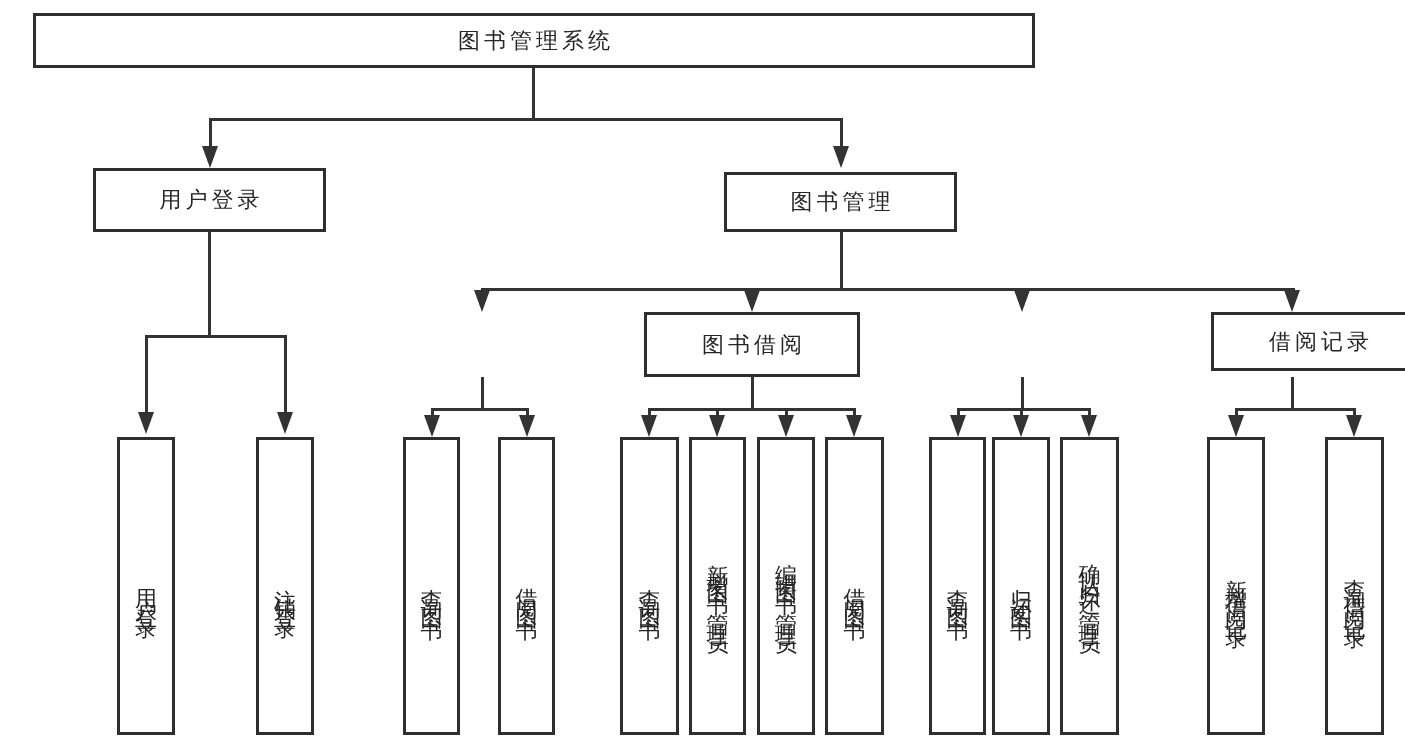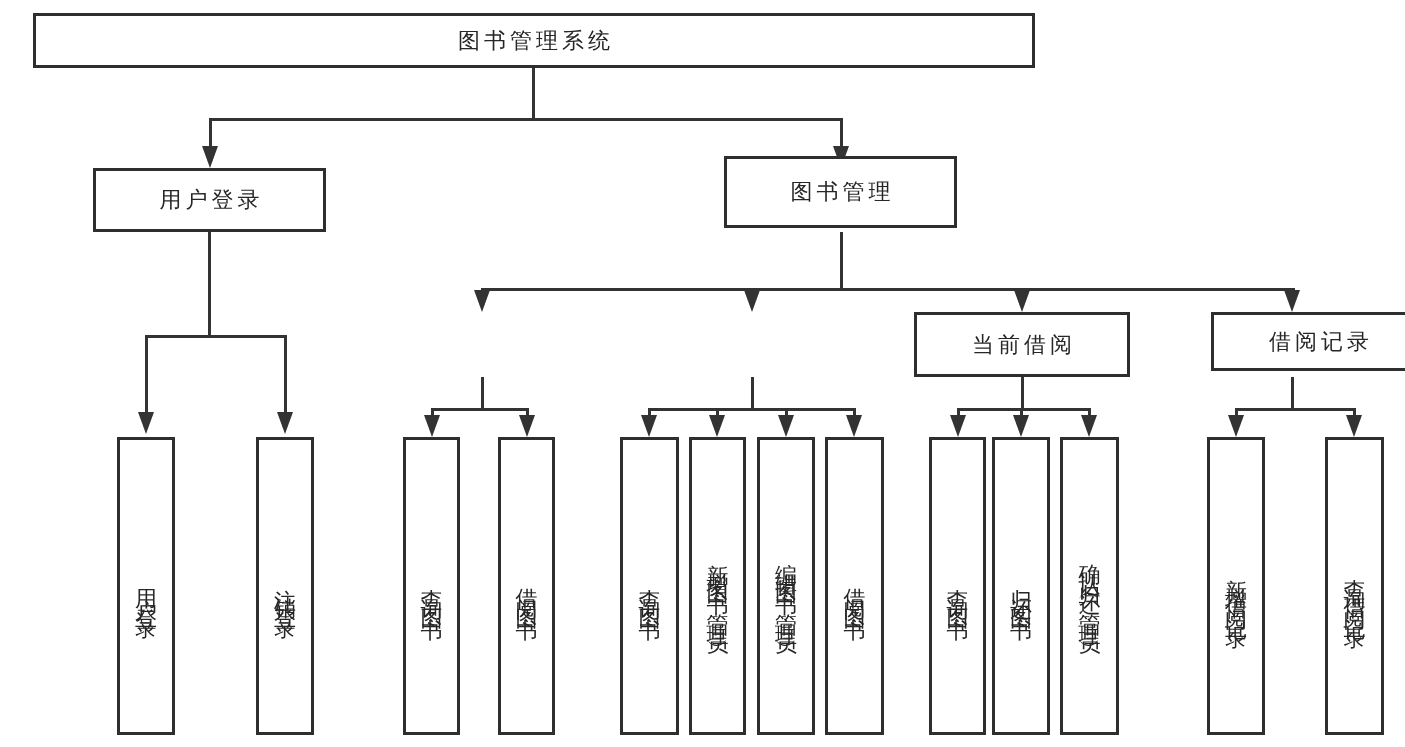--- a/index.html
+++ b/index.html
@@ -47,37 +47,37 @@
   <div class="node h" style="left:21px;top:13px;width:1002px;height:55px">图书管理系统</div>
 
   <div class="vline" style="left:520px;top:68px;height:50px"></div>
   <div class="hline" style="left:197px;top:118px;width:634px"></div>
   <div class="vline" style="left:197px;top:118px;height:30px"></div>
   <div class="tri" style="left:190px;top:146px"></div>
   <div class="vline" style="left:828px;top:118px;height:30px"></div>
   <div class="tri" style="left:821px;top:146px"></div>
 
   <div class="node h" style="left:81px;top:168px;width:233px;height:64px">用户登录</div>
-  <div class="node h" style="left:712px;top:156px;width:233px;height:72px">图书管理</div>
+  <div class="node h" style="left:712px;top:172px;width:233px;height:60px">图书管理</div>
 
   <div class="vline" style="left:196px;top:232px;height:103px"></div>
   <div class="hline" style="left:133px;top:335px;width:142px"></div>
   <div class="vline" style="left:133px;top:335px;height:78px"></div>
   <div class="tri" style="left:126px;top:412px"></div>
   <div class="vline" style="left:272px;top:335px;height:78px"></div>
   <div class="tri" style="left:265px;top:412px"></div>
 
   <div class="vline" style="left:828px;top:232px;height:56px"></div>
   <div class="hline" style="left:469px;top:288px;width:814px"></div>
   <div class="tri" style="left:462px;top:290px"></div>
   <div class="tri" style="left:732px;top:290px"></div>
   <div class="tri" style="left:1002px;top:290px"></div>
   <div class="tri" style="left:1272px;top:290px"></div>
 
-  <div class="node h" style="left:902px;top:312px;width:216px;height:65px">当前借阅</div>
+  <div class="node h" style="left:632px;top:312px;width:216px;height:65px">图书借阅</div>
   <div class="node h" style="left:1199px;top:312px;width:216px;height:59px">借阅记录</div>
 
   <div class="vline" style="left:469px;top:377px;height:31px"></div>
   <div class="hline" style="left:419px;top:408px;width:98px"></div>
   <div class="vline" style="left:419px;top:408px;height:8px"></div>
   <div class="tri" style="left:412px;top:415px"></div>
   <div class="vline" style="left:514px;top:408px;height:8px"></div>
   <div class="tri" style="left:507px;top:415px"></div>
 
   <div class="vline" style="left:739px;top:377px;height:31px"></div>

